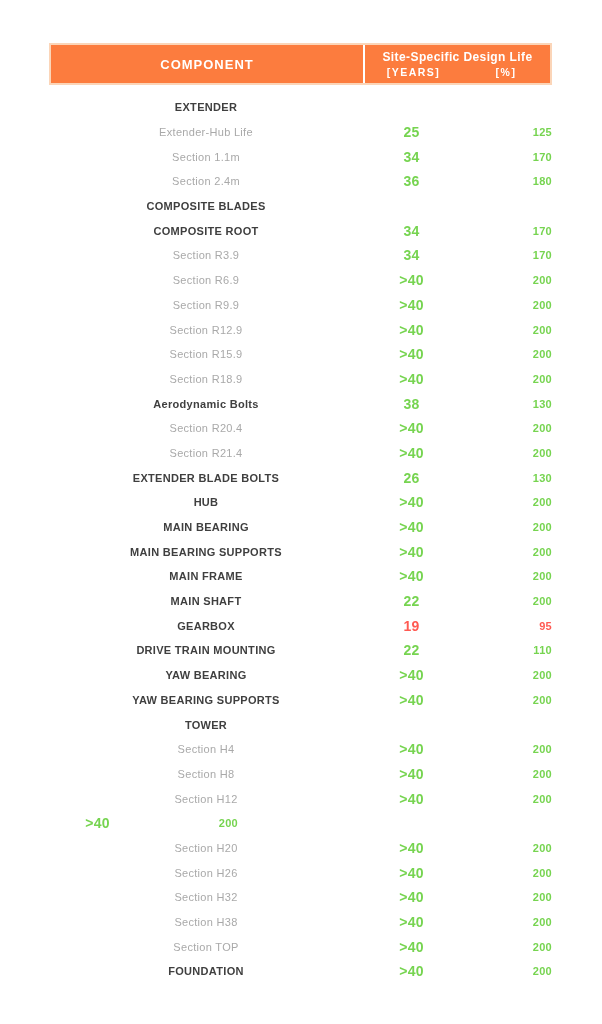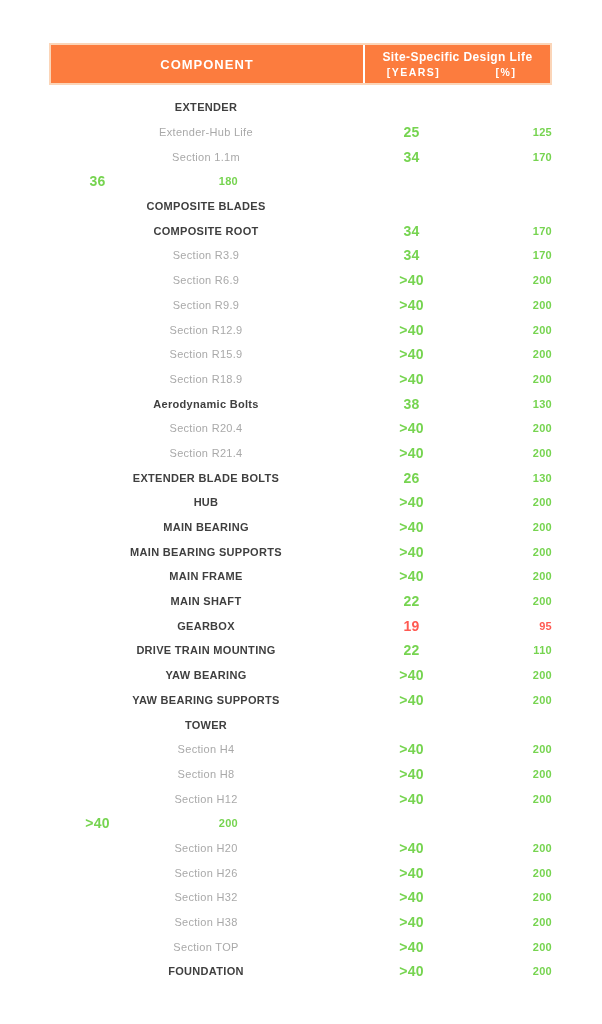--- a/index.html
+++ b/index.html
@@ -135,20 +135,21 @@
           <div class="c-comp sub">Extender-Hub Life</div>
           <div class="c-years val-good">25</div>
           <div class="c-pct val-good">125</div>
         </div>
         <div class="trow">
           <div class="c-comp sub">Section 1.1m</div>
           <div class="c-years val-good">34</div>
           <div class="c-pct val-good">170</div>
         </div>
         <div class="trow">
+          <div class="c-comp sub">Section 2.4m</div>
           <div class="c-years val-good">36</div>
           <div class="c-pct val-good">180</div>
         </div>
         <div class="trow">
           <div class="c-comp main">COMPOSITE BLADES</div>
           <div class="c-years val-good"></div>
           <div class="c-pct val-good"></div>
         </div>
         <div class="trow">
           <div class="c-comp main">COMPOSITE ROOT</div>

